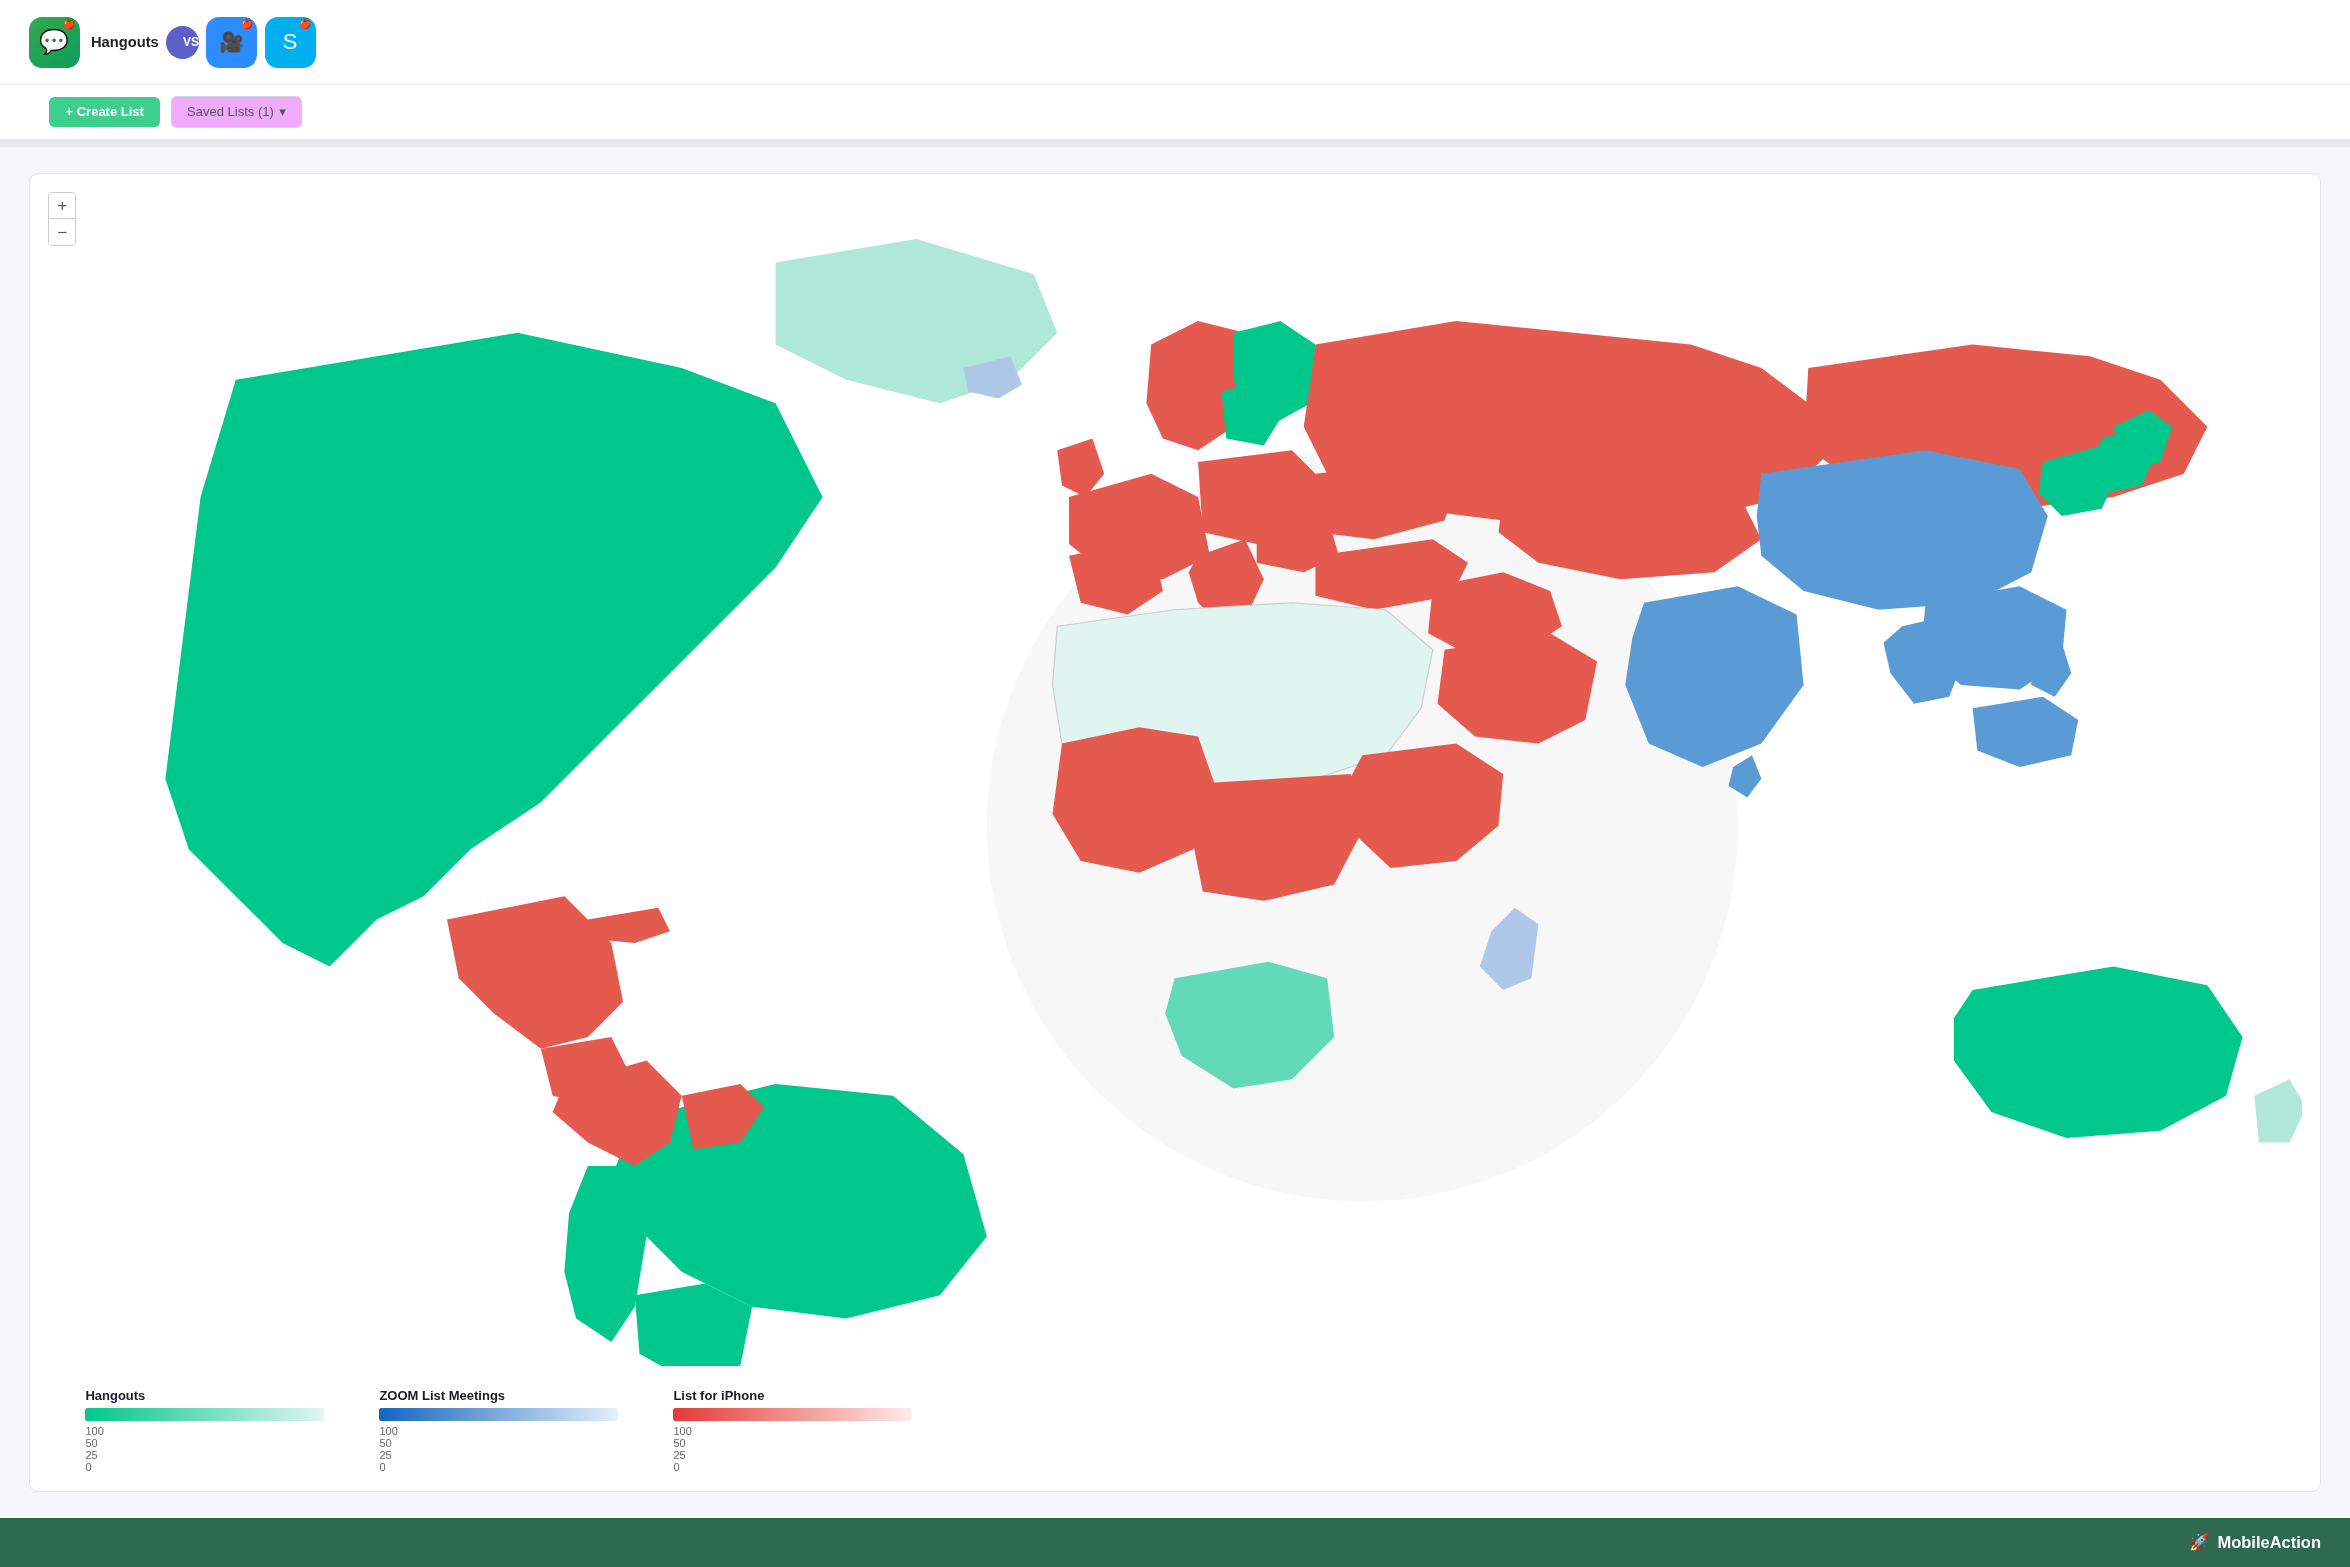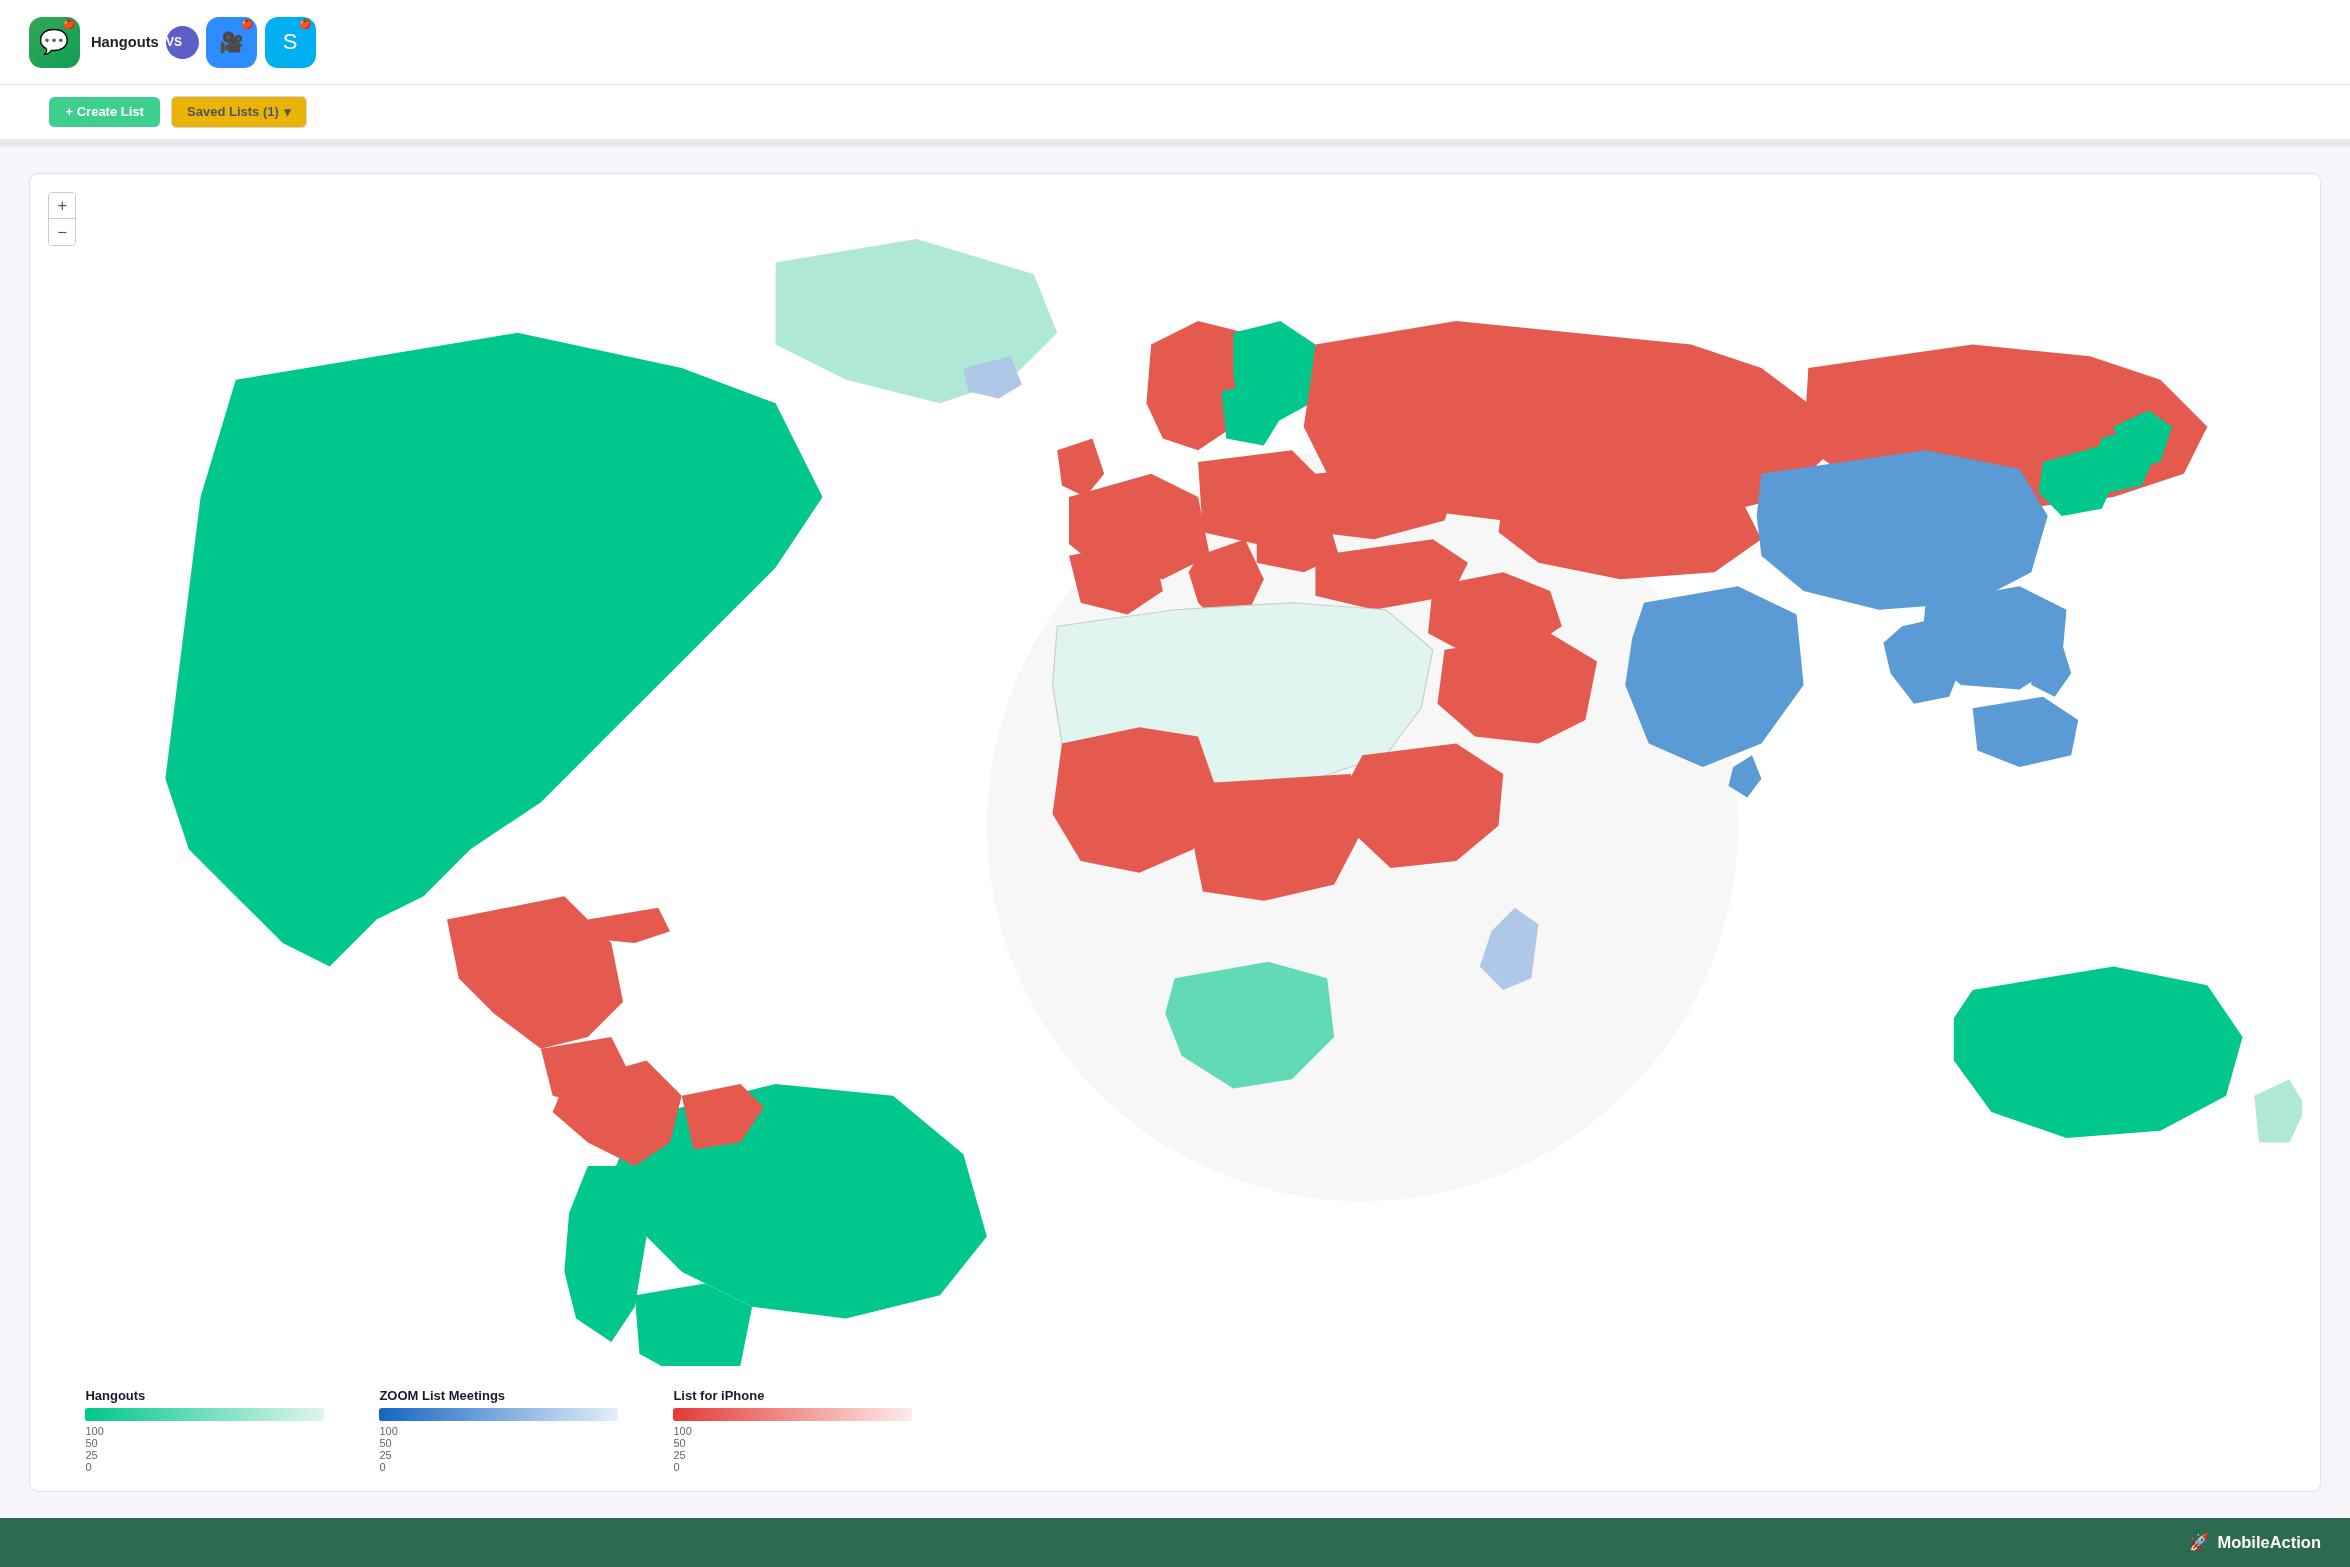--- a/index.html
+++ b/index.html
@@ -52,21 +52,21 @@
     }
 
     .vs-badge {
       width: 33px;
       height: 33px;
       border-radius: 50%;
       background: #5b5fc7;
       color: white;
       display: flex;
       align-items: center;
-      justify-content: flex-start;
+      justify-content: flex-end;
       font-size: 12px;
       font-weight: 700;
     }
 
     .app-label {
       font-size: 14.7px;
       font-weight: 600;
       color: #222;
       margin-left: 3.7px;
     }
@@ -89,27 +89,27 @@
       font-size: 13px;
       font-weight: 600;
       cursor: pointer;
       display: flex;
       align-items: center;
       gap: 5.5px;
       margin-left: 20px;
     }
 
     .btn-saved-lists {
-      background: #eab308;
+      background: #f0abfc;
       color: #555;
       border: 1.4px solid #d0d5dd;
       border-radius: 5.5px;
       padding: 7.3px 14.7px;
       font-size: 13px;
-      font-weight: 700;
+      font-weight: 400;
       cursor: pointer;
       display: flex;
       align-items: center;
       gap: 5.5px;
     }
 
     .main-content {
       padding: 26px 29px;
     }
 

